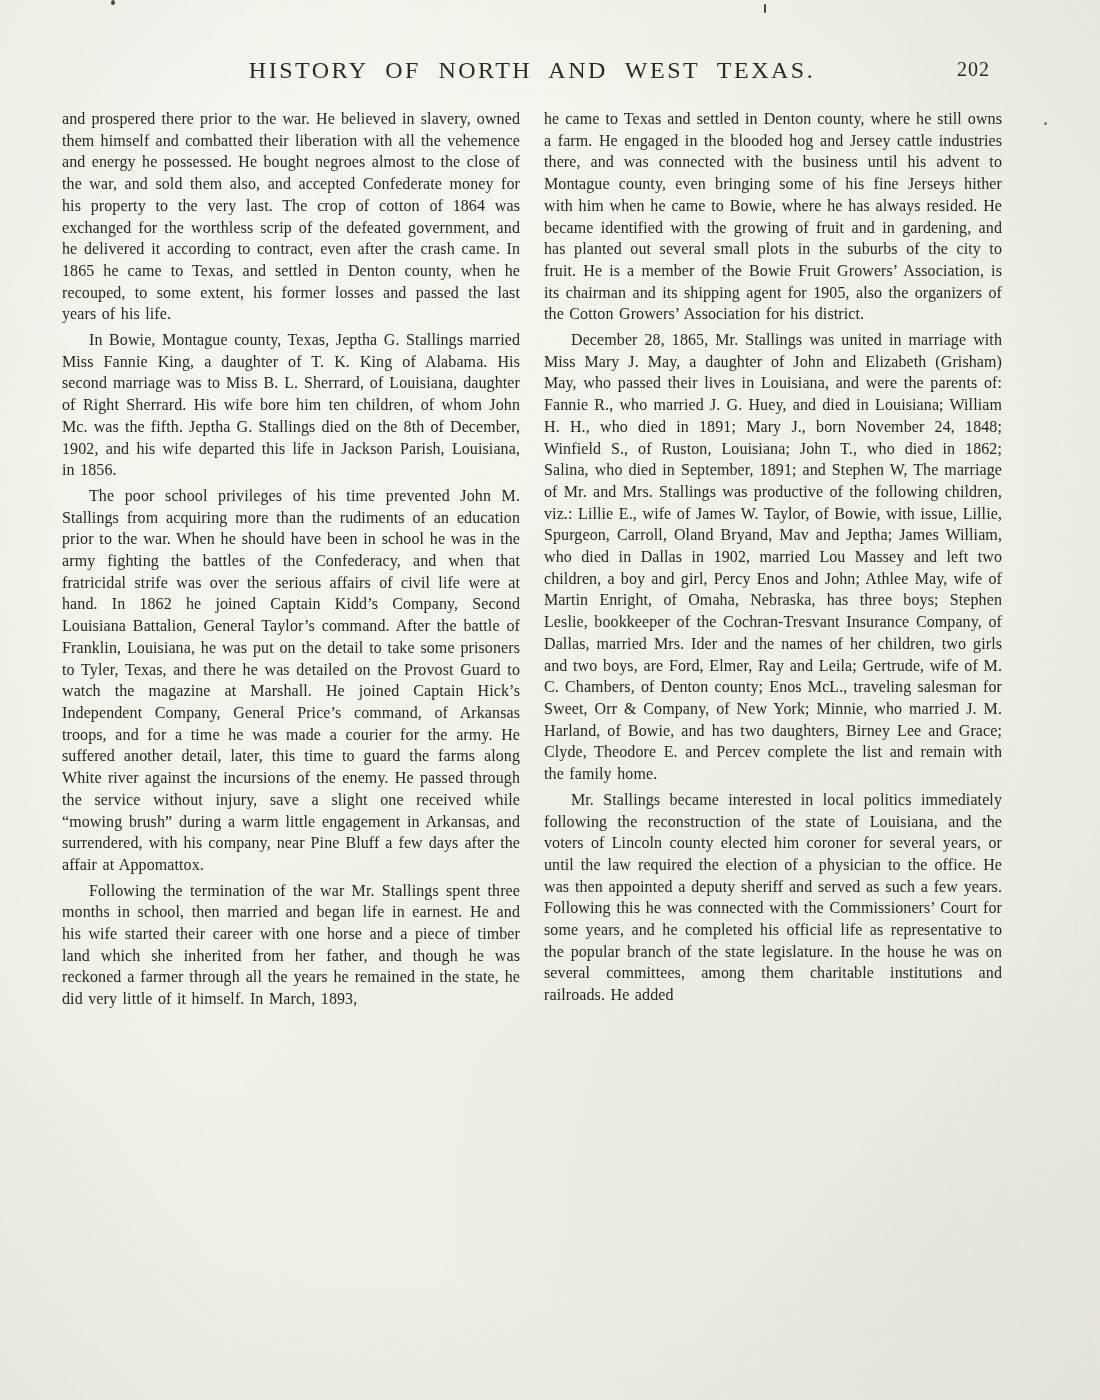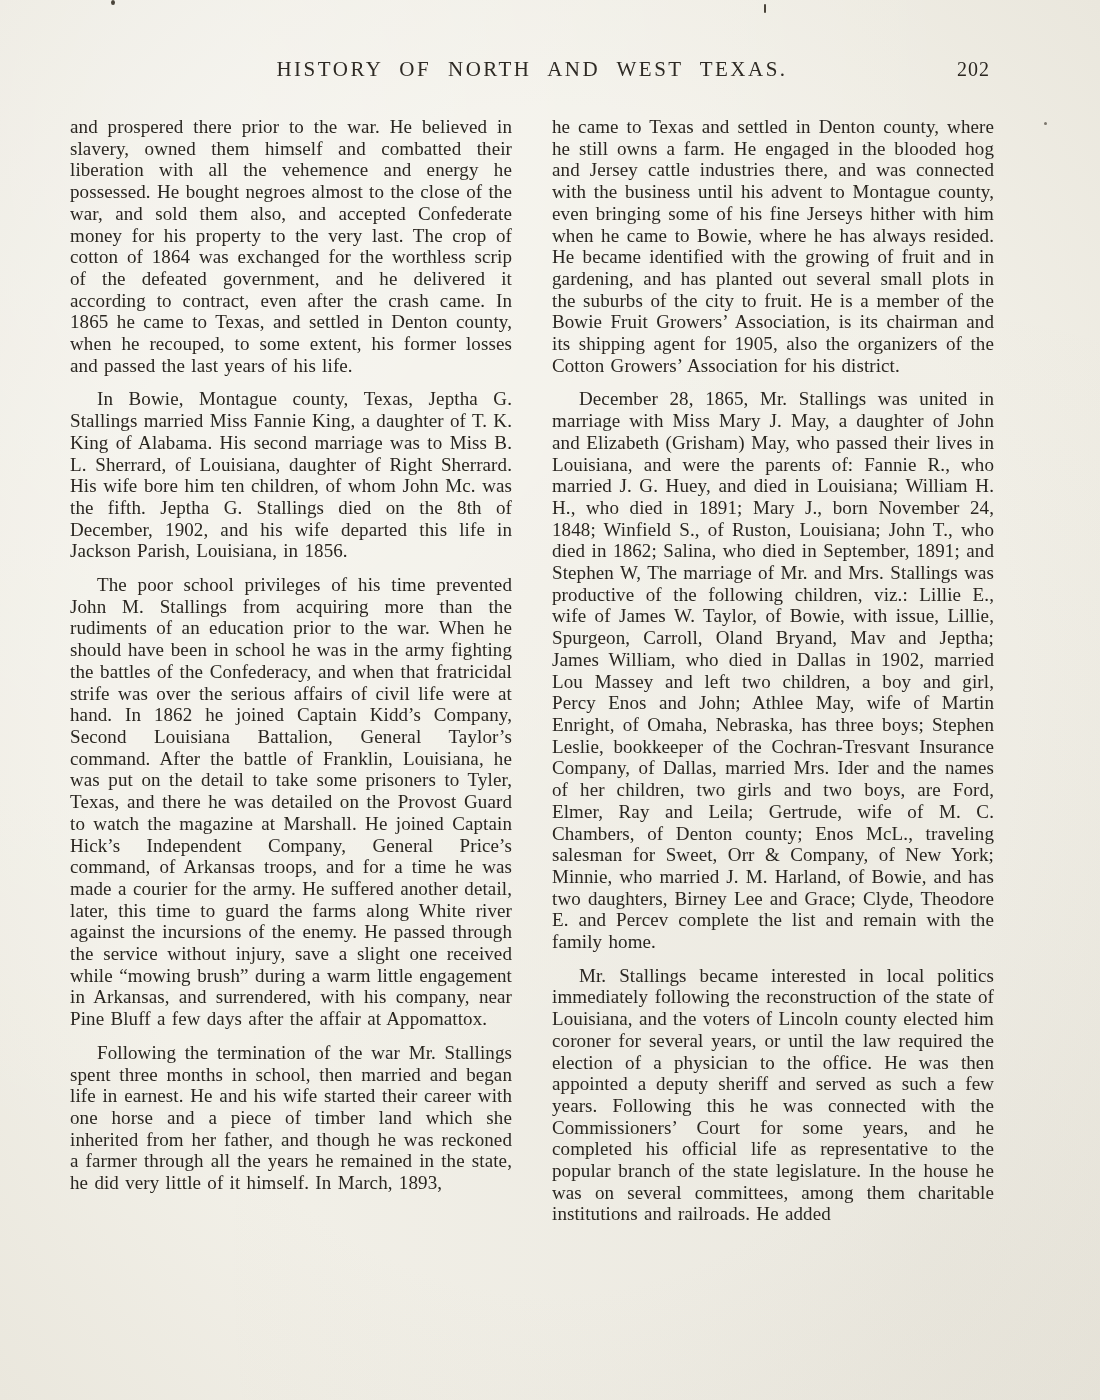--- a/index.html
+++ b/index.html
@@ -18,43 +18,43 @@
       radial-gradient(ellipse at 50% 50%, #f2f0e8 60%, #eae7dd 100%);
     color: #2a2620;
   }
   .running-head {
     position: absolute;
     top: 57px; left: 58px; width: 948px;
     height: 30px;
     text-align: center;
   }
   .running-head .title {
-    font-size: 21px;
+    font-size: 24px;
     letter-spacing: 2.5px;
     word-spacing: 9px;
     color: #2e2a24;
     margin-top: 32px;
   }
   .running-head .folio {
     position: absolute;
     right: 16px; top: 1px;
     font-size: 20px;
     letter-spacing: 1px;
   }
   .text-block {
     position: absolute;
     top: 104px; left: 58px;
     width: 948px;
     display: flex;
     gap: 16px;
   }
   .column { width: 466px; }
   .column p {
-    margin: 12px;
-    font-size: 19px;
+    margin: 4px;
+    font-size: 16px;
     line-height: 21.7px;
     text-align: justify;
     word-spacing: 1.4px;
     letter-spacing: 0.1px;
     color: #2a2620;
   }
   .column p.indent { text-indent: 27px; }
   .speck {
     position: absolute;
     background: #4a443a;

